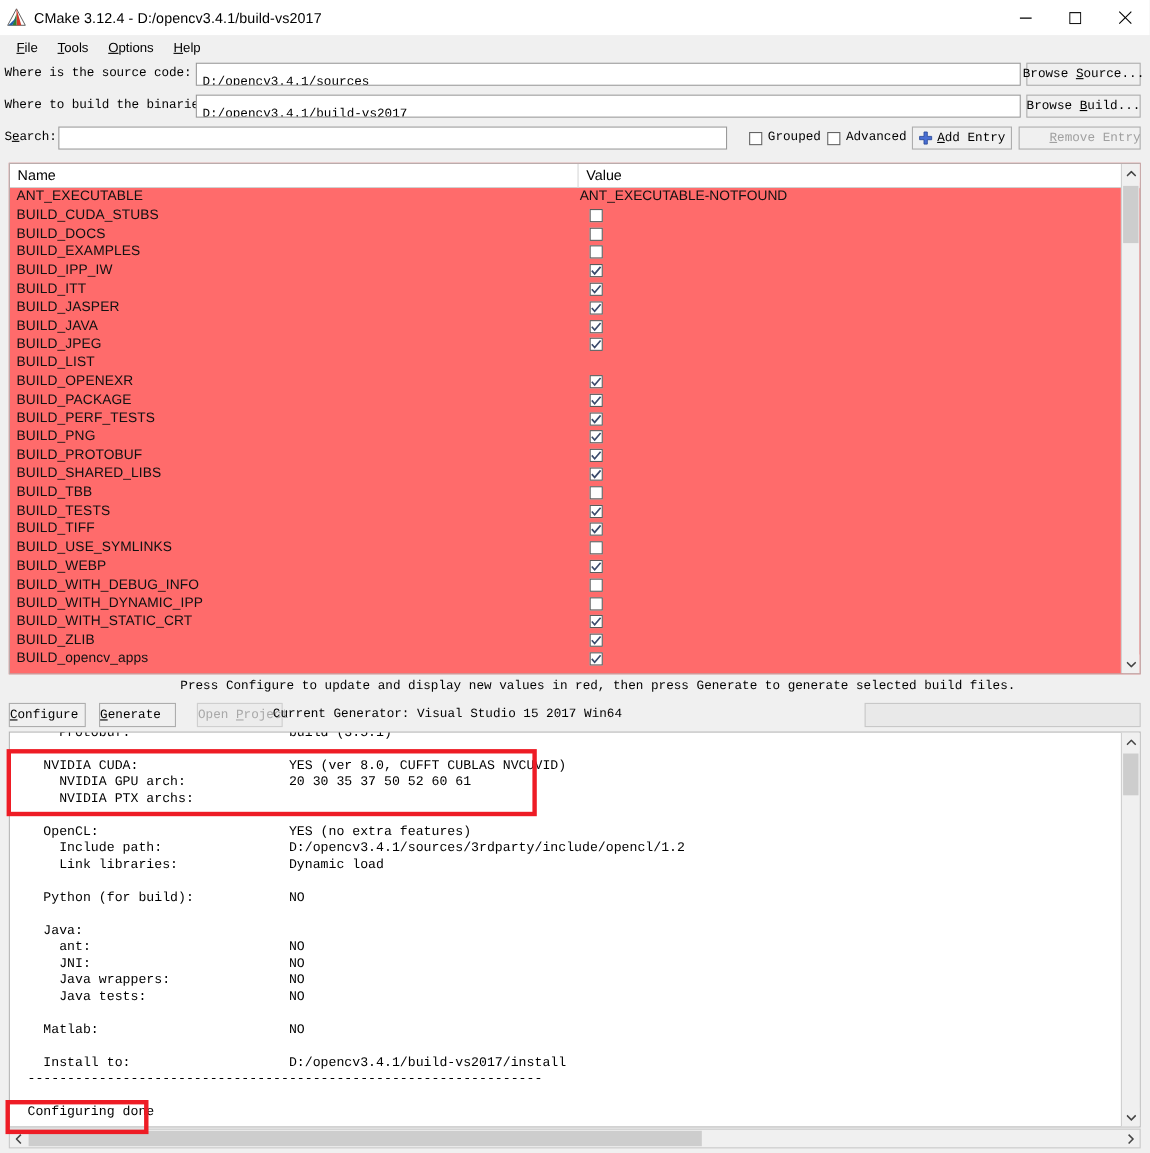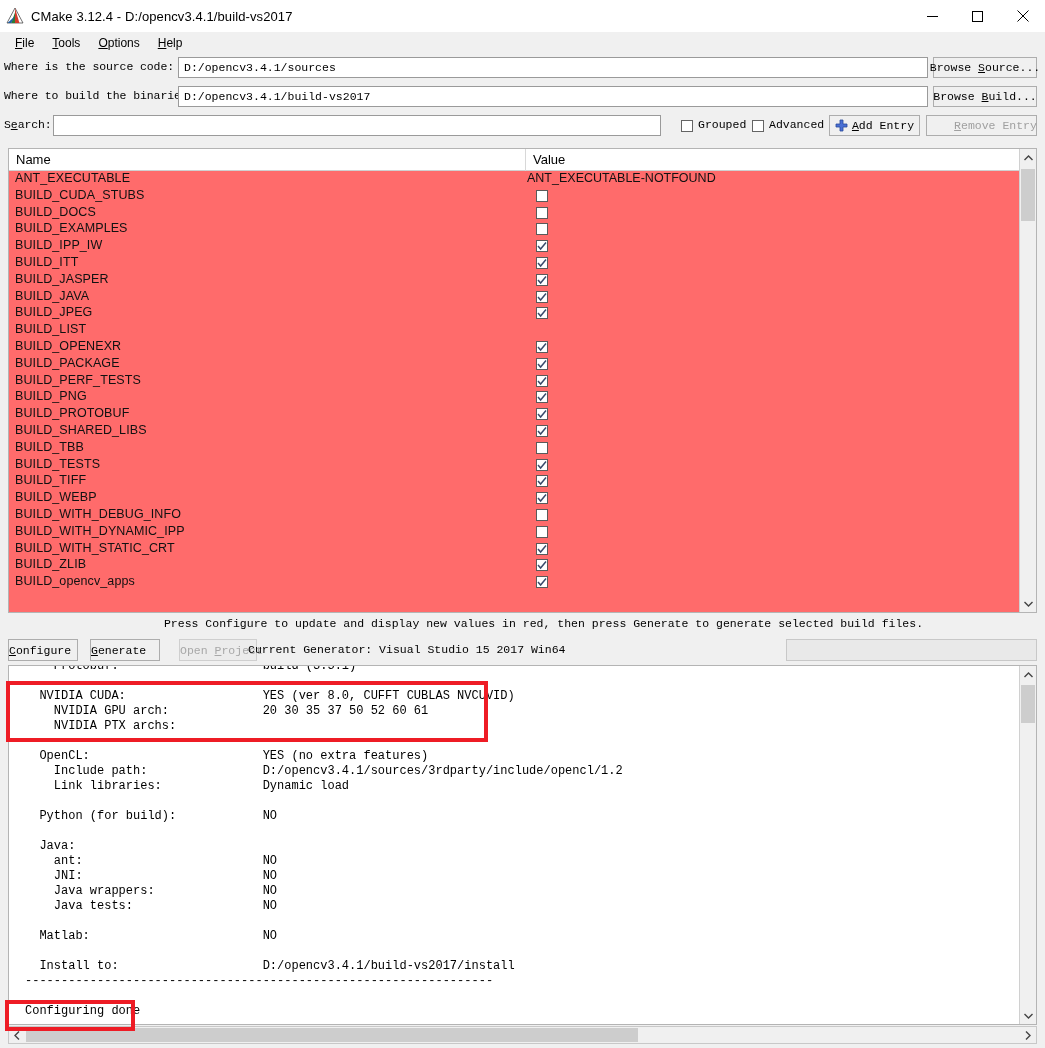--- a/index.html
+++ b/index.html
@@ -45,21 +45,21 @@
   .frow{position:absolute;left:0;width:1045px;height:24px;}
   .flabel{
     position:absolute;left:4px;top:3px;font-size:11.5px;
     font-family:"Liberation Mono","DejaVu Sans Mono",monospace;
     letter-spacing:-0.1px;white-space:nowrap;
   }
   .ftext{
     position:absolute;height:21px;box-sizing:border-box;
     background:#ffffff;border:1px solid #9a9a9a;
     font-family:"Liberation Mono","DejaVu Sans Mono",monospace;
-    font-size:11.5px;padding:3px 4px 0 5px;color:#000;
+    font-size:11.5px;padding:10px 4px 0 5px;color:#000;
     overflow:hidden;white-space:nowrap;
   }
   .fbtn{
     position:absolute;height:21px;box-sizing:border-box;
     background:#f0f0f0;border:1px solid #adadad;
     font-family:"Liberation Mono","DejaVu Sans Mono",monospace;
     font-size:11.5px;display:flex;align-items:center;justify-content:center;
     color:#000;white-space:nowrap;
   }
   .fbtn.disabled{color:#a0a0a0;padding-left:24px;}
@@ -391,20 +391,24 @@
       </div>
       <div class="crow">
         <div class="cname">BUILD_TIFF</div>
         <div class="vchk">
           <svg width="10" height="10" viewBox="0 0 10 10">
             <path d="M1,5 L3.6,8 L9,1.6" fill="none" stroke="#3a4a6b" stroke-width="1.5"></path>
           </svg>
         </div>
       </div>
       <div class="crow">
+        <div class="cname">BUILD_USE_SYMLINKS</div>
+        <div class="vchk"></div>
+      </div>
+      <div class="crow">
         <div class="cname">BUILD_WEBP</div>
         <div class="vchk">
           <svg width="10" height="10" viewBox="0 0 10 10">
             <path d="M1,5 L3.6,8 L9,1.6" fill="none" stroke="#3a4a6b" stroke-width="1.5"></path>
           </svg>
         </div>
       </div>
       <div class="crow">
         <div class="cname">BUILD_WITH_DEBUG_INFO</div>
         <div class="vchk"></div>

